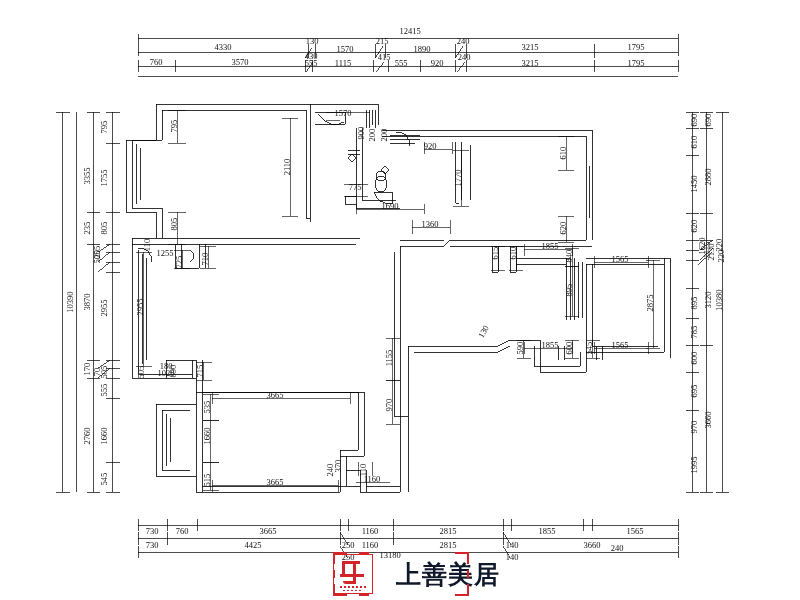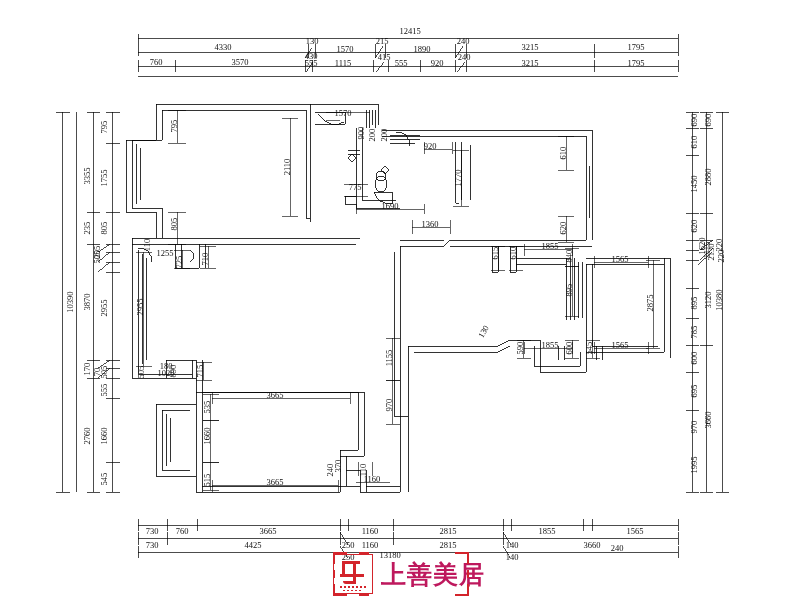--- a/index.html
+++ b/index.html
@@ -53,23 +53,23 @@
     background:repeating-linear-gradient(90deg,#d3242b 0 2px, transparent 2px 4px);
   }
   .logo-mark .g7{
     position:absolute;left:9px;top:34.5px;width:20px;height:1.5px;
     background:repeating-linear-gradient(90deg,#d3242b 0 2px, transparent 2px 4px);
   }
   .logo-text{
     font-family:"DejaVu Sans", sans-serif;
     font-size:25px;
     font-weight:bold;
-    color:#be185d;
+    color:#0f172a;
     letter-spacing:1px;
-    margin-left:8px;
+    margin-left:23px;
     line-height:1;
     white-space:nowrap;
   }
   .logo-brackets{
     position:absolute;left:0;top:0;width:136px;height:44px;
     pointer-events:none;
   }
   .logo-brackets i{position:absolute;background:#d3242b;}
 </style>
 </head>

